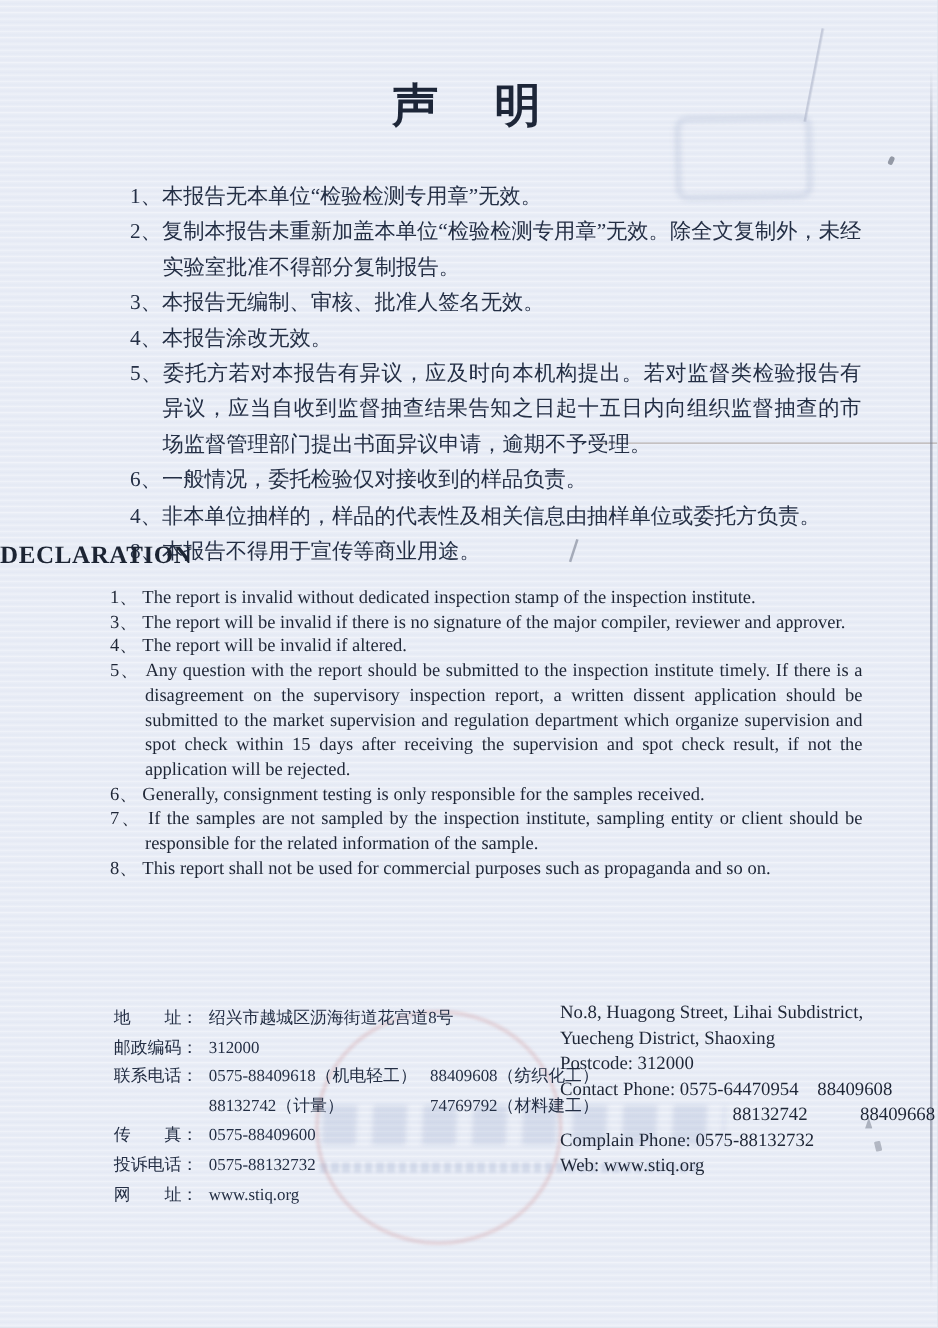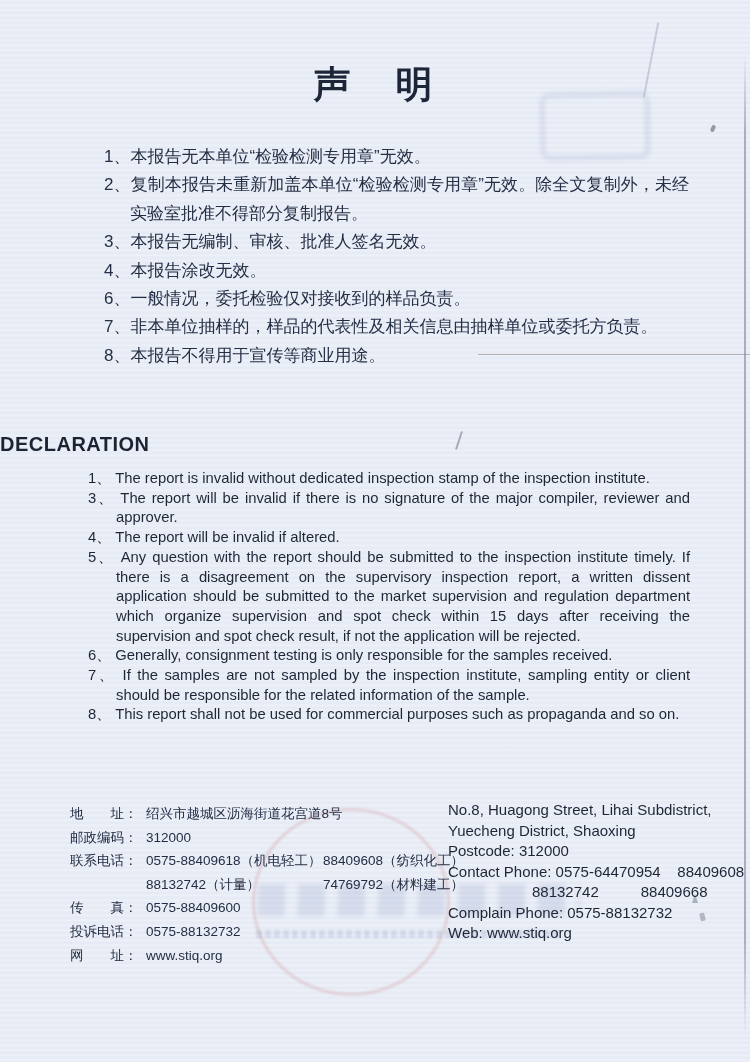--- a/index.html
+++ b/index.html
@@ -2,21 +2,21 @@
 <html><head>
 <meta charset="utf-8">
 <style>
   html,body { margin:0; padding:0; background:#d8dce6; }
   .page {
     position:relative;
     width:750px; height:1062px;
     margin:0 auto;
     overflow:hidden;
     color:#222d42;
-    font-family:Liberation Sans, sans-serif;
+    font-family:Liberation Serif, serif;
     background-color:#e9edf6;
     background-image:
       repeating-linear-gradient(180deg,
         rgba(255,255,255,0.35) 0px, rgba(236,240,248,0.15) 1px,
         rgba(221,227,241,0.35) 3px, rgba(242,245,251,0.30) 5px);
   }
   .layer-text { position:absolute; inset:0; z-index:2; }
   .layer-ghost { position:absolute; inset:0; z-index:1; }
 
   
@@ -48,29 +48,29 @@
     color:#1e2636;
   }
   .en-list li { text-indent:-28px; padding-left:28px; }
 
   
   .footer-cn {
     position:absolute; top:802px; left:70px; width:355px;
     font-size:13.5px; line-height:23.6px; color:#232e44;
   }
   .footer-cn .frow { display:flex; white-space:nowrap; }
-  .footer-cn .flabel { display:inline-block; width:76px; flex:0 0 76px; }
+  .footer-cn .flabel { display:inline-block; width:76px; flex:0 0 76px;margin-left:21px; }
   .footer-cn .phone-grid { display:grid; grid-template-columns:165px auto; column-gap:4px;gap:12px; }
 
   .footer-en {
     position:absolute; top:800px; left:448px; width:300px;
     font-size:15px; line-height:20.5px; color:#1e2636;
     white-space:nowrap;
   }
-  .footer-en .phone-indent { padding-left:84px; display:flex; gap:42px; }
+  .footer-en .phone-indent { padding-left:84px; display:flex; gap:42px;justify-content:flex-end; }
 
   
   .ghost-logo {
     position:absolute; left:540px; top:92px; width:100px; height:58px;
     border:5px solid rgba(176,186,212,0.35); border-radius:10px;
     filter:blur(2px); transform:rotate(-1deg);
   }
   .scan-crease {
     position:absolute; left:650px; top:22px; width:2px; height:76px;
     background:rgba(168,174,196,0.55); transform:rotate(11deg);
@@ -133,22 +133,23 @@
   </div>
 
   <div class="layer-text">
     <div class="title-cn">声　明</div>
 
     <ol class="cn-list">
       <li>1、本报告无本单位“检验检测专用章”无效。</li>
       <li>2、复制本报告未重新加盖本单位“检验检测专用章”无效。除全文复制外，未经实验室批准不得部分复制报告。</li>
       <li>3、本报告无编制、审核、批准人签名无效。</li>
       <li>4、本报告涂改无效。</li>
+      <li>5、委托方若对本报告有异议，应及时向本机构提出。若对监督类检验报告有异议，应当自收到监督抽查结果告知之日起十五日内向组织监督抽查的市场监督管理部门提出书面异议申请，逾期不予受理。</li>
       <li>6、一般情况，委托检验仅对接收到的样品负责。</li>
-      <li>7、非本单位抽样的，样品的代表性及相关信息由抽样单位或委托方负责。</li>
+      <li>4、非本单位抽样的，样品的代表性及相关信息由抽样单位或委托方负责。</li>
       <li>8、本报告不得用于宣传等商业用途。</li>
     </ol>
 
     <div class="title-en">DECLARATION</div>
     <div class="pen-mark"></div>
 
     <ol class="en-list">
       <li>1、 The report is invalid without dedicated inspection stamp of the inspection institute.</li>
       <li>3、 The report will be invalid if there is no signature of the major compiler, reviewer and approver.</li>
       <li>4、 The report will be invalid if altered.</li>

